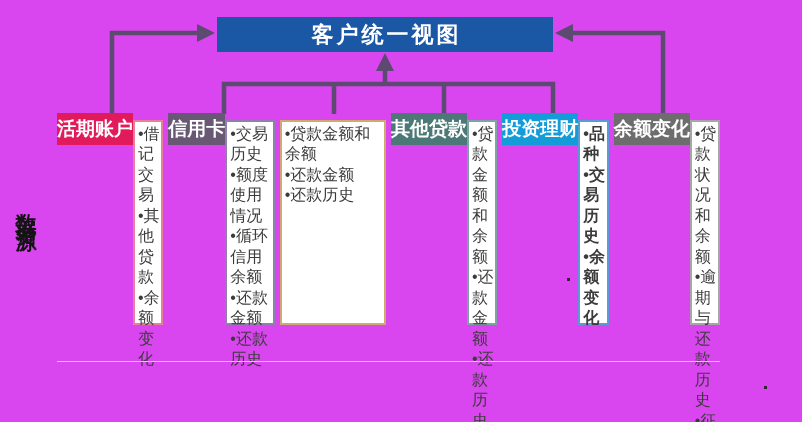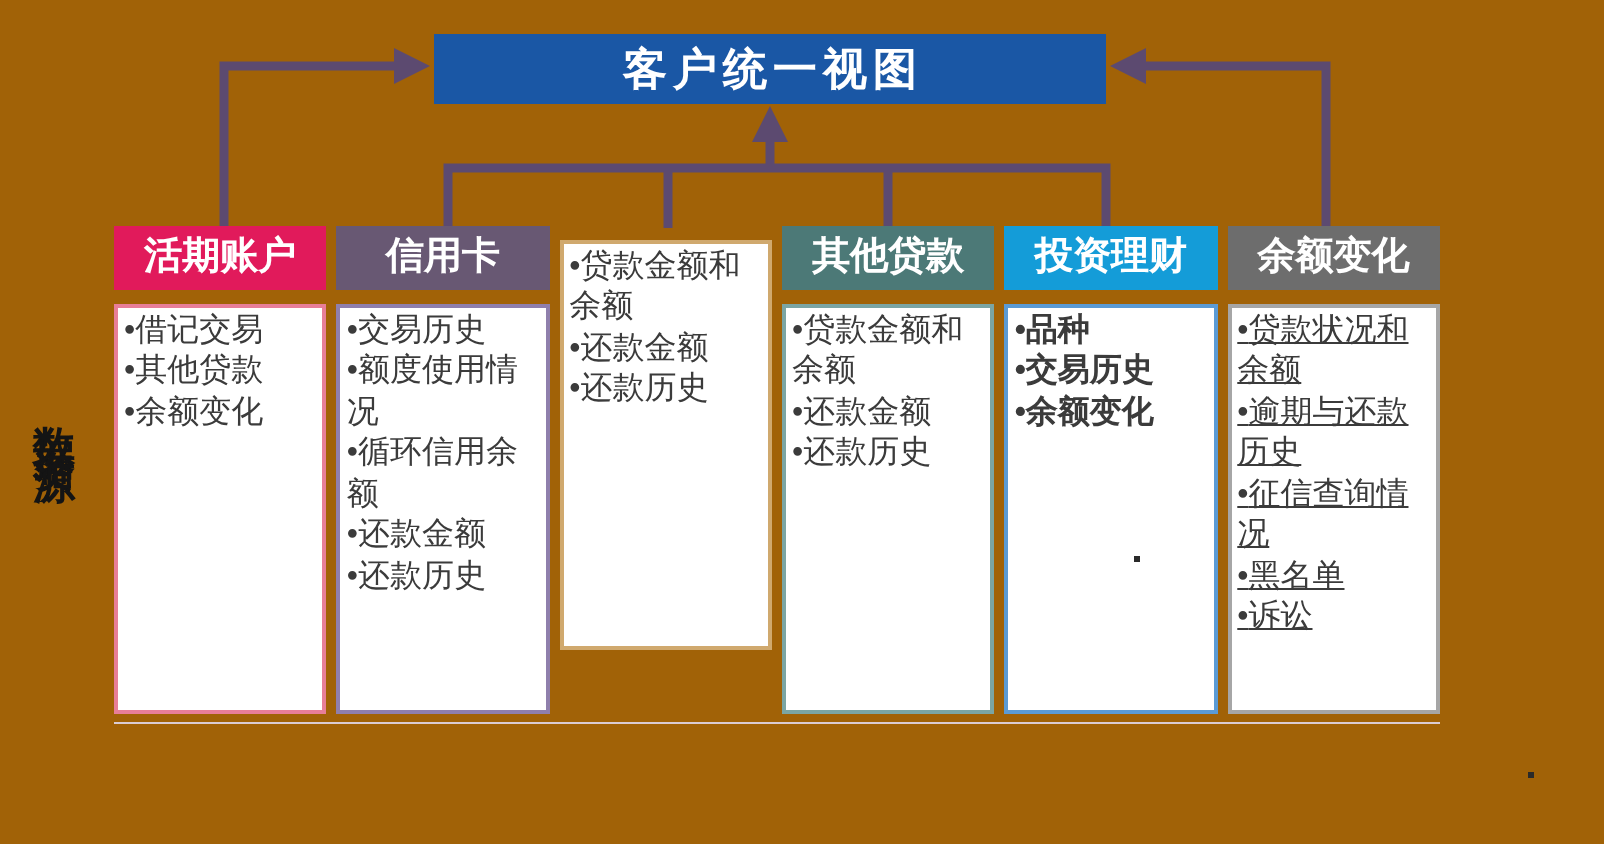--- a/index.html
+++ b/index.html
@@ -1,38 +1,38 @@
 <!DOCTYPE html>
 <html><head>
 <meta charset="utf-8">
 <style>
   html,body{margin:0;padding:0;background:#fff;}
   .canvas{
     position:relative;
     width:802px;height:422px;
-    background:#a16207;
+    background:#d946ef;
     overflow:hidden;
     font-family:"Liberation Sans", sans-serif;
   }
   .connector-svg{position:absolute;left:0;top:0;width:802px;height:422px;pointer-events:none;}
   .title-box{
     position:absolute;left:217px;top:17px;width:336px;height:35px;
     background:#1A57A5;
     display:flex;align-items:center;justify-content:center;
   }
   .title-box .title-text{
     color:#ffffff;font-family:"Liberation Serif", serif;
     font-weight:700;font-size:22px;letter-spacing:3px;line-height:1;
     padding-left:3px;
   }
   .columns{
     position:absolute;left:57px;top:113px;width:663px;
     display:flex;gap:5px;
   }
-  .col{flex:1;display:flex;flex-direction:column;min-width:0;}
+  .col{flex:1;display:flex;min-width:0;}
   .col-header{
     height:32px;line-height:32px;text-align:center;
     color:#ffffff;font-weight:700;font-size:19px;
     white-space:nowrap;
   }
   .col-body{
     margin-top:7px;height:199px;
     background:#ffffff;border:2px solid #ccc;
     padding:2px 1px 0 3px;
     font-size:16px;line-height:1.28;color:#3b3b3b;
@@ -119,21 +119,21 @@
       <div class="col-header" style="background: rgb(20, 156, 216);">投资理财</div>
       <div class="col-body" style="border-color: rgb(91, 155, 213); color: rgb(59, 59, 59); font-weight: bold;">
         <span class="item">品种</span>
         <span class="item">交易历史</span>
         <span class="item">余额变化</span>
       </div>
     </div>
 
     <div class="col">
       <div class="col-header" style="background: rgb(109, 109, 109);">余额变化</div>
-      <div class="col-body" style="border-color: rgb(166, 166, 166); color: rgb(59, 59, 59); text-decoration: underline;">
+      <div class="col-body" style="border-color: rgb(166, 166, 166); color: rgb(59, 59, 59);">
         <span class="item">贷款状况和余额</span>
         <span class="item">逾期与还款历史</span>
         <span class="item">征信查询情况</span>
         <span class="item">黑名单</span>
         <span class="item">诉讼</span>
       </div>
     </div>
 
   </div>
 

